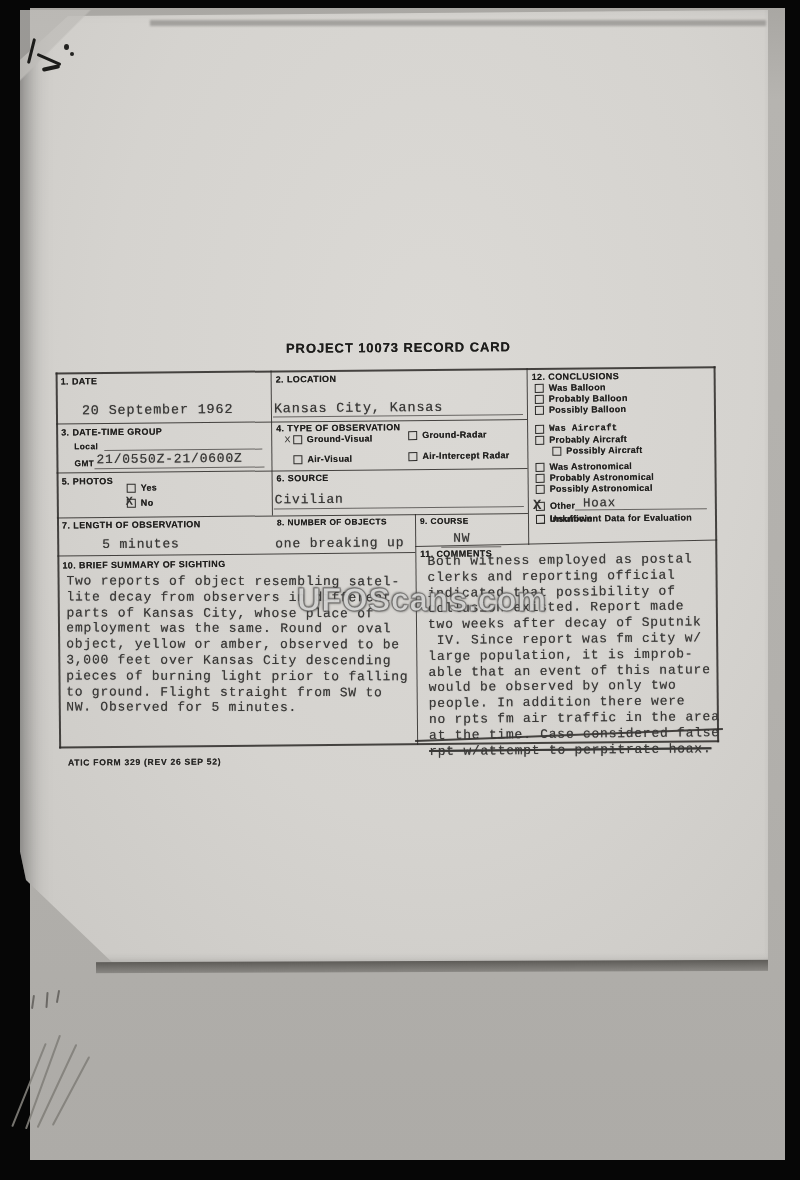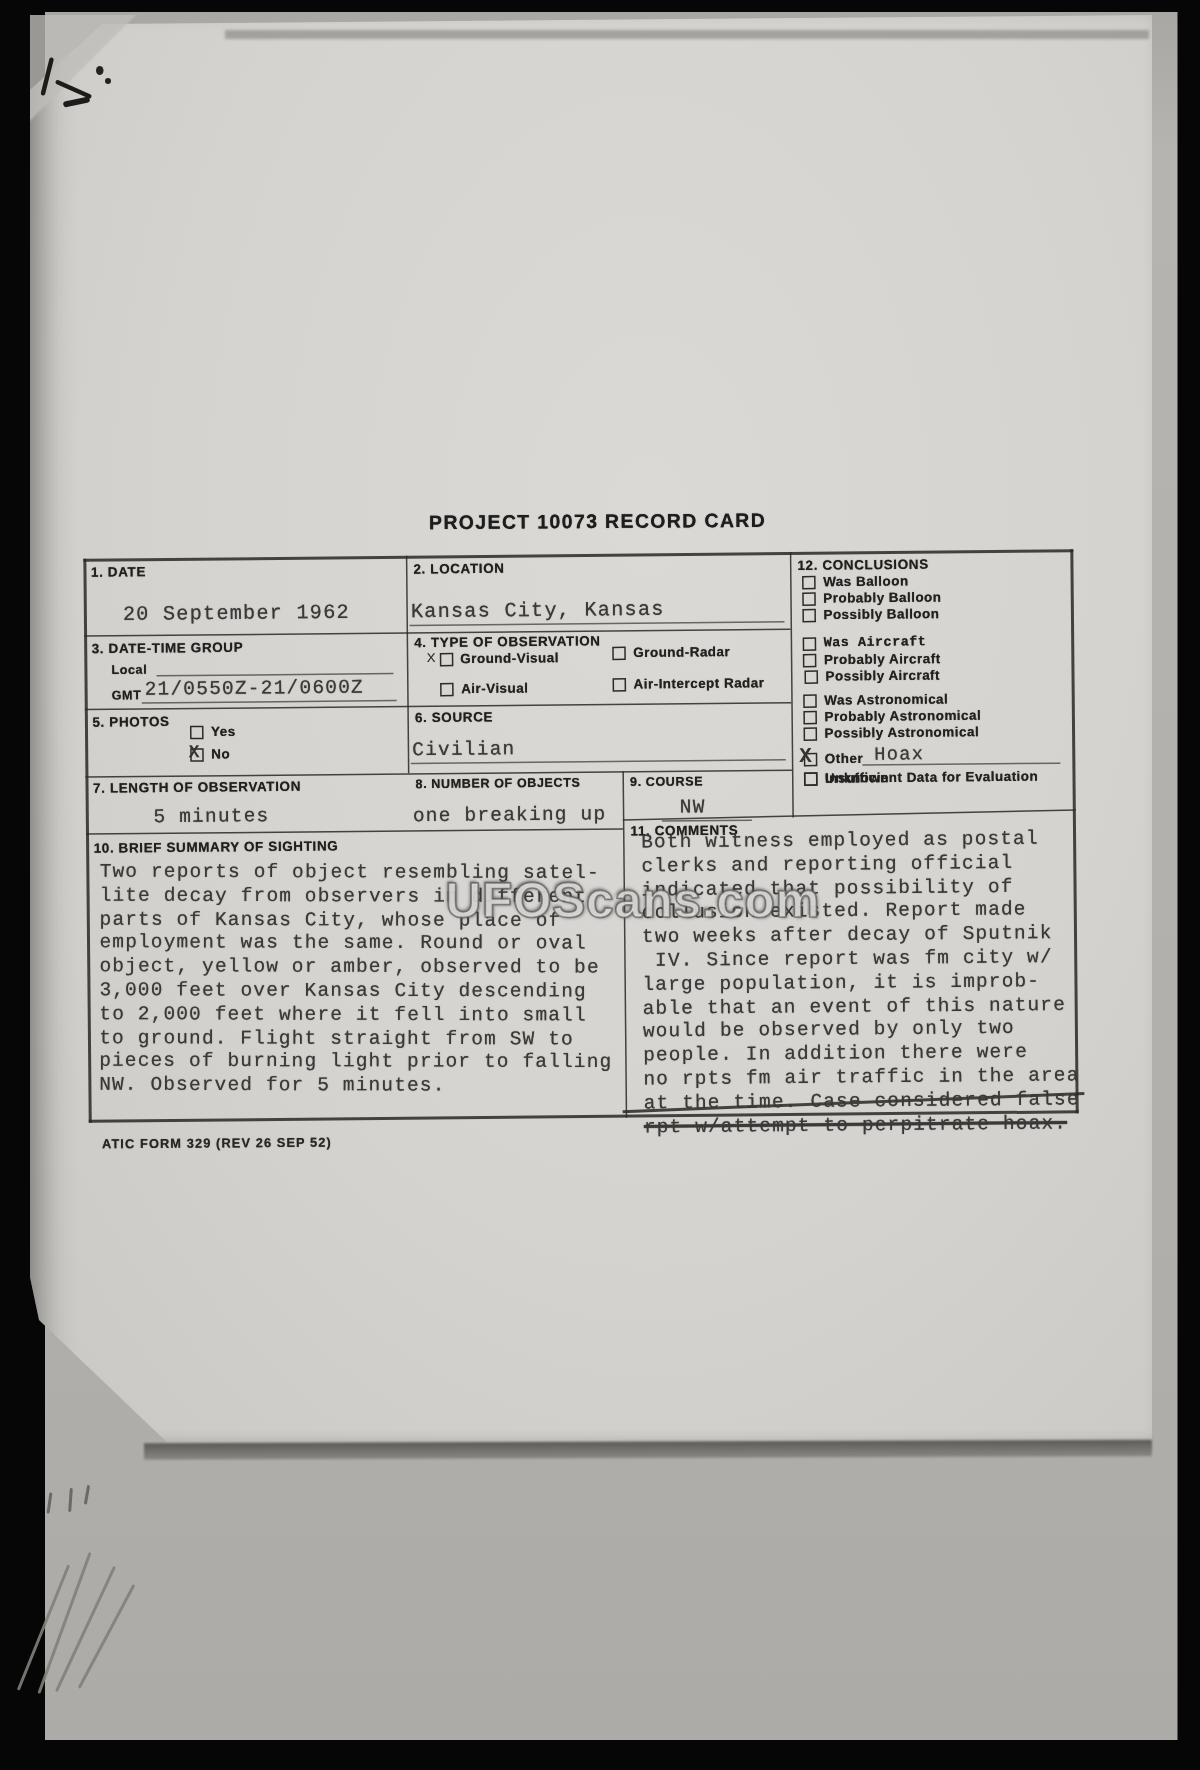--- a/index.html
+++ b/index.html
@@ -201,23 +201,22 @@
   <div class="uline" style="left:384px;top:178px;width:60px;"></div>
 
   <div class="lbl" style="left:5px;top:188px;">10. BRIEF SUMMARY OF SIGHTING</div>
   <div class="textblock" style="left:9px;top:201px;transform:rotate(0.7deg);transform-origin:left top;">
     <div class="tline">Two reports of object resembling satel-</div>
     <div class="tline">lite decay from observers in different</div>
     <div class="tline">parts of Kansas City, whose place of</div>
     <div class="tline">employment was the same. Round or oval</div>
     <div class="tline">object, yellow or amber, observed to be</div>
     <div class="tline">3,000 feet over Kansas City descending</div>
-    <div class="tline">to 2,000 feet where it fell into small</div>
+    <div class="tline">pieces of burning light prior to falling</div>
     <div class="tline">to ground. Flight straight from SW to</div>
-    <div class="tline">pieces of burning light prior to falling</div>
     <div class="tline">NW. Observed for 5 minutes.</div>
   </div>
 
   <div class="lbl" style="left:363px;top:180px;">11. COMMENTS</div>
   <div class="textblock" style="left:370px;top:185px;">
     <div class="tline">Both witness employed as postal</div>
     <div class="tline">clerks and reporting official</div>
     <div class="tline">indicated that possibility of</div>
     <div class="tline">collusion existed. Report made</div>
     <div class="tline">two weeks after decay of Sputnik</div>
@@ -257,21 +256,21 @@
         <span class="xmark"></span>
       </span>
     <span class="cbtext">Was Aircraft</span>
   </div>
   <div class="concl-row" style="left:479px;top:67px;">
     <span class="cb">
         <span class="xmark"></span>
       </span>
     <span class="cbtext">Probably Aircraft</span>
   </div>
-  <div class="concl-row" style="left:463px;top:78px;padding-left:17px;">
+  <div class="concl-row" style="left:479px;top:78px;padding-left:17px;">
     <span class="cb">
         <span class="xmark"></span>
       </span>
     <span class="cbtext">Possibly Aircraft</span>
   </div>
 
   <div class="concl-row" style="left:479px;top:94px;">
     <span class="cb">
         <span class="xmark"></span>
       </span>

